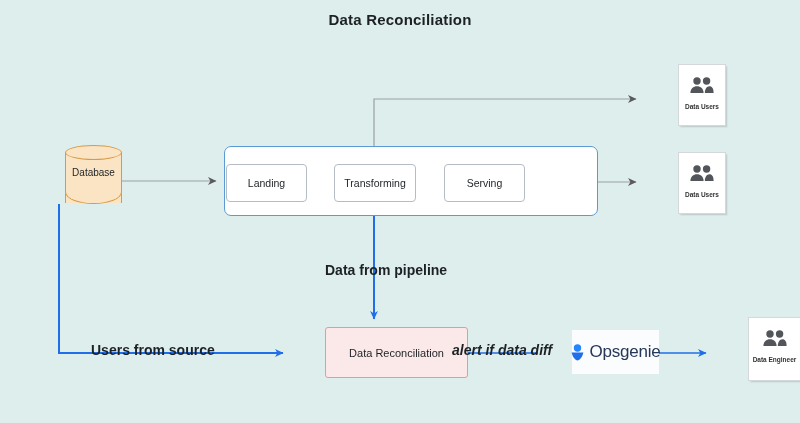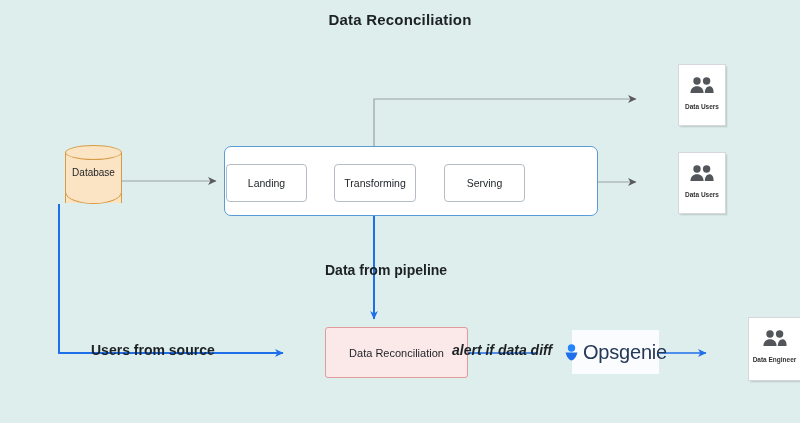--- a/index.html
+++ b/index.html
@@ -97,21 +97,21 @@
   }
 
   
   #opsgenie-node {
     left: 538px; top: 330px; width: 87px; height: 44px;
     background: #fbfcfe;
     display: flex; align-items: center; justify-content: center;
     gap: 4px;
   }
   #opsgenie-label {
-    font-size: 20px; color: #253858; letter-spacing: -0.2px;
+    font-size: 17px; color: #253858; letter-spacing: -0.2px;
   }
 
   
   .actor-node {
     background: #ffffff;
     border: 1px solid #d4d8dd;
     box-shadow: 1.5px 1.5px 1.5px rgba(0,0,0,0.12);
     display: flex; flex-direction: column;
     align-items: center; justify-content: flex-start;
     padding-top: 12px;

